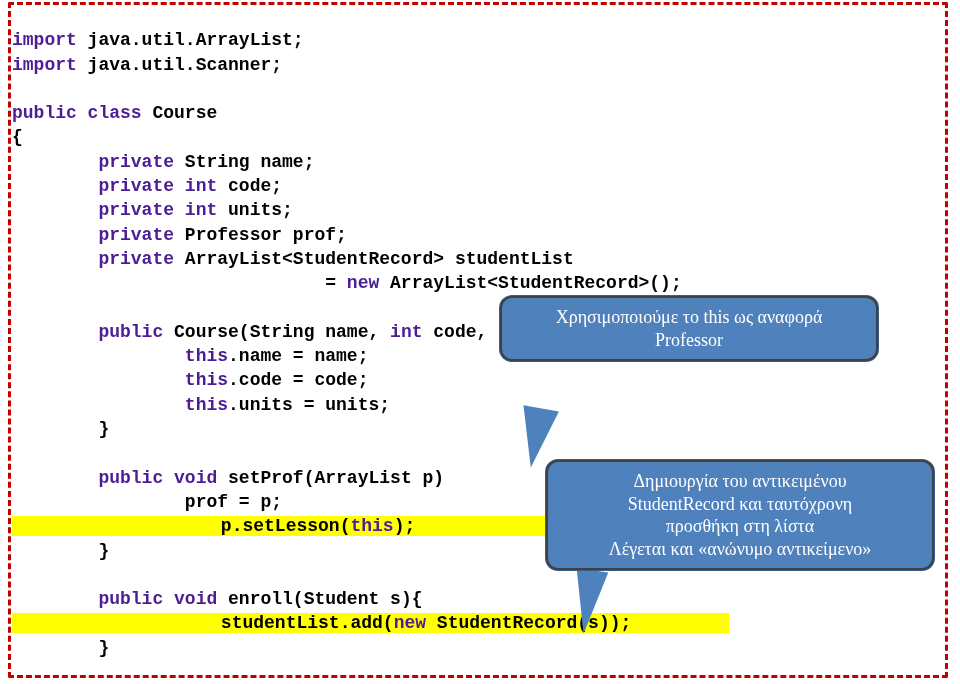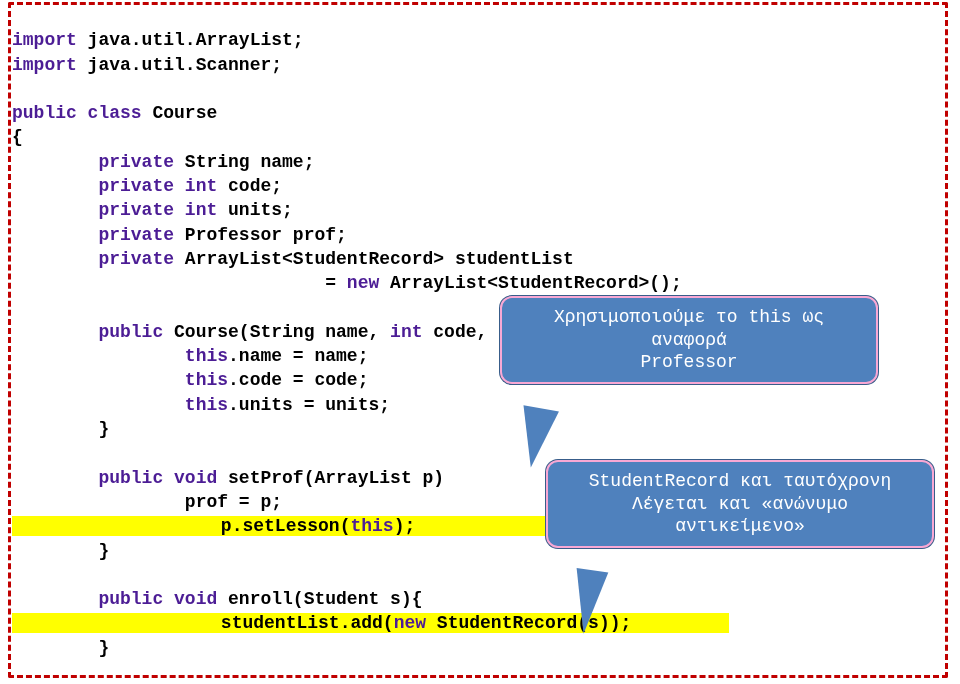--- a/index.html
+++ b/index.html
@@ -36,24 +36,24 @@
   .plain { color: #000; }
   .hl {
     background: #ffff00;
     padding-left: 36px;
   }
   .callout {
     position: absolute;
     background: #5b9bd5;
     background: #4f81bd;
     color: #fff;
-    font-family: Liberation Mono, monospace;
+    font-family: Liberation Serif, serif;
     font-weight: normal;
     font-size: 18px;
-    border: 2px solid #f9a8d4;
+    border: 2px solid #404040;
     border-radius: 12px;
     padding: 8px 14px;
     text-align: center;
     line-height: 1.25;
     box-shadow: 0 0 0 1px #385d8a;
   }
   .callout1 {
     left: 500px;
     top: 296px;
     width: 346px;
@@ -120,15 +120,17 @@
 </div>
 
 <div class="tail tail1"></div>
 <div class="callout callout1">
   <div>Χρησιμοποιούμε το this ως αναφορά</div>
   <div>Professor</div>
 </div>
 
 <div class="tail tail2"></div>
 <div class="callout callout2">
+  <div>Δημιουργία του αντικειμένου</div>
   <div>StudentRecord και ταυτόχρονη</div>
+  <div>προσθήκη στη λίστα</div>
   <div>Λέγεται και «ανώνυμο αντικείμενο»</div>
 </div>
 
 </body></html>

